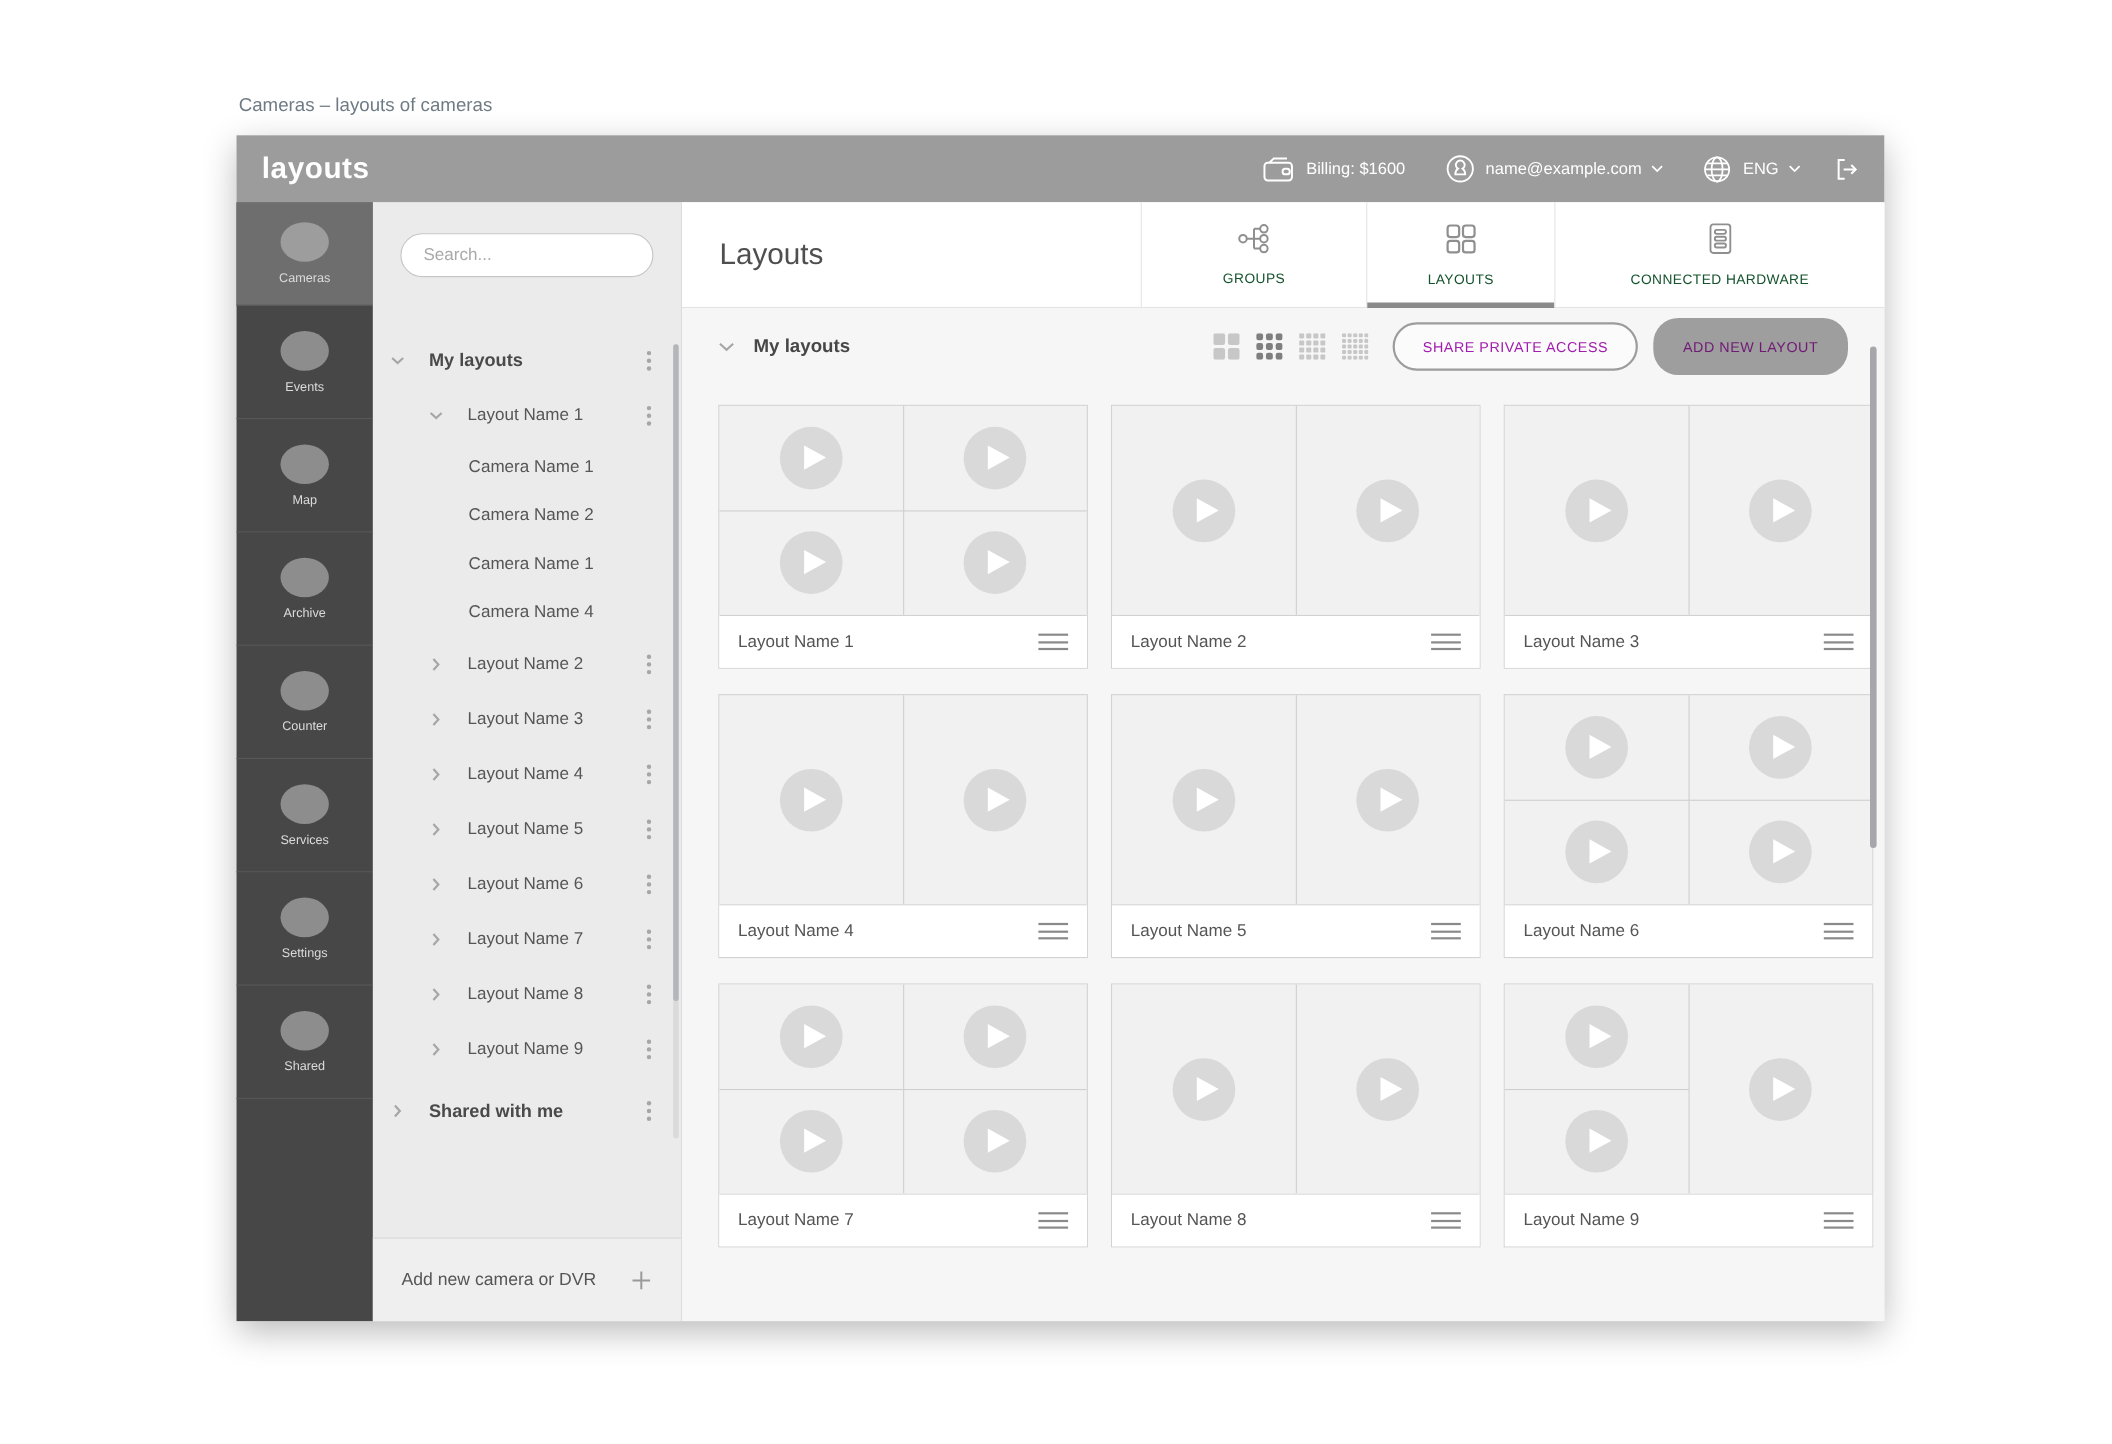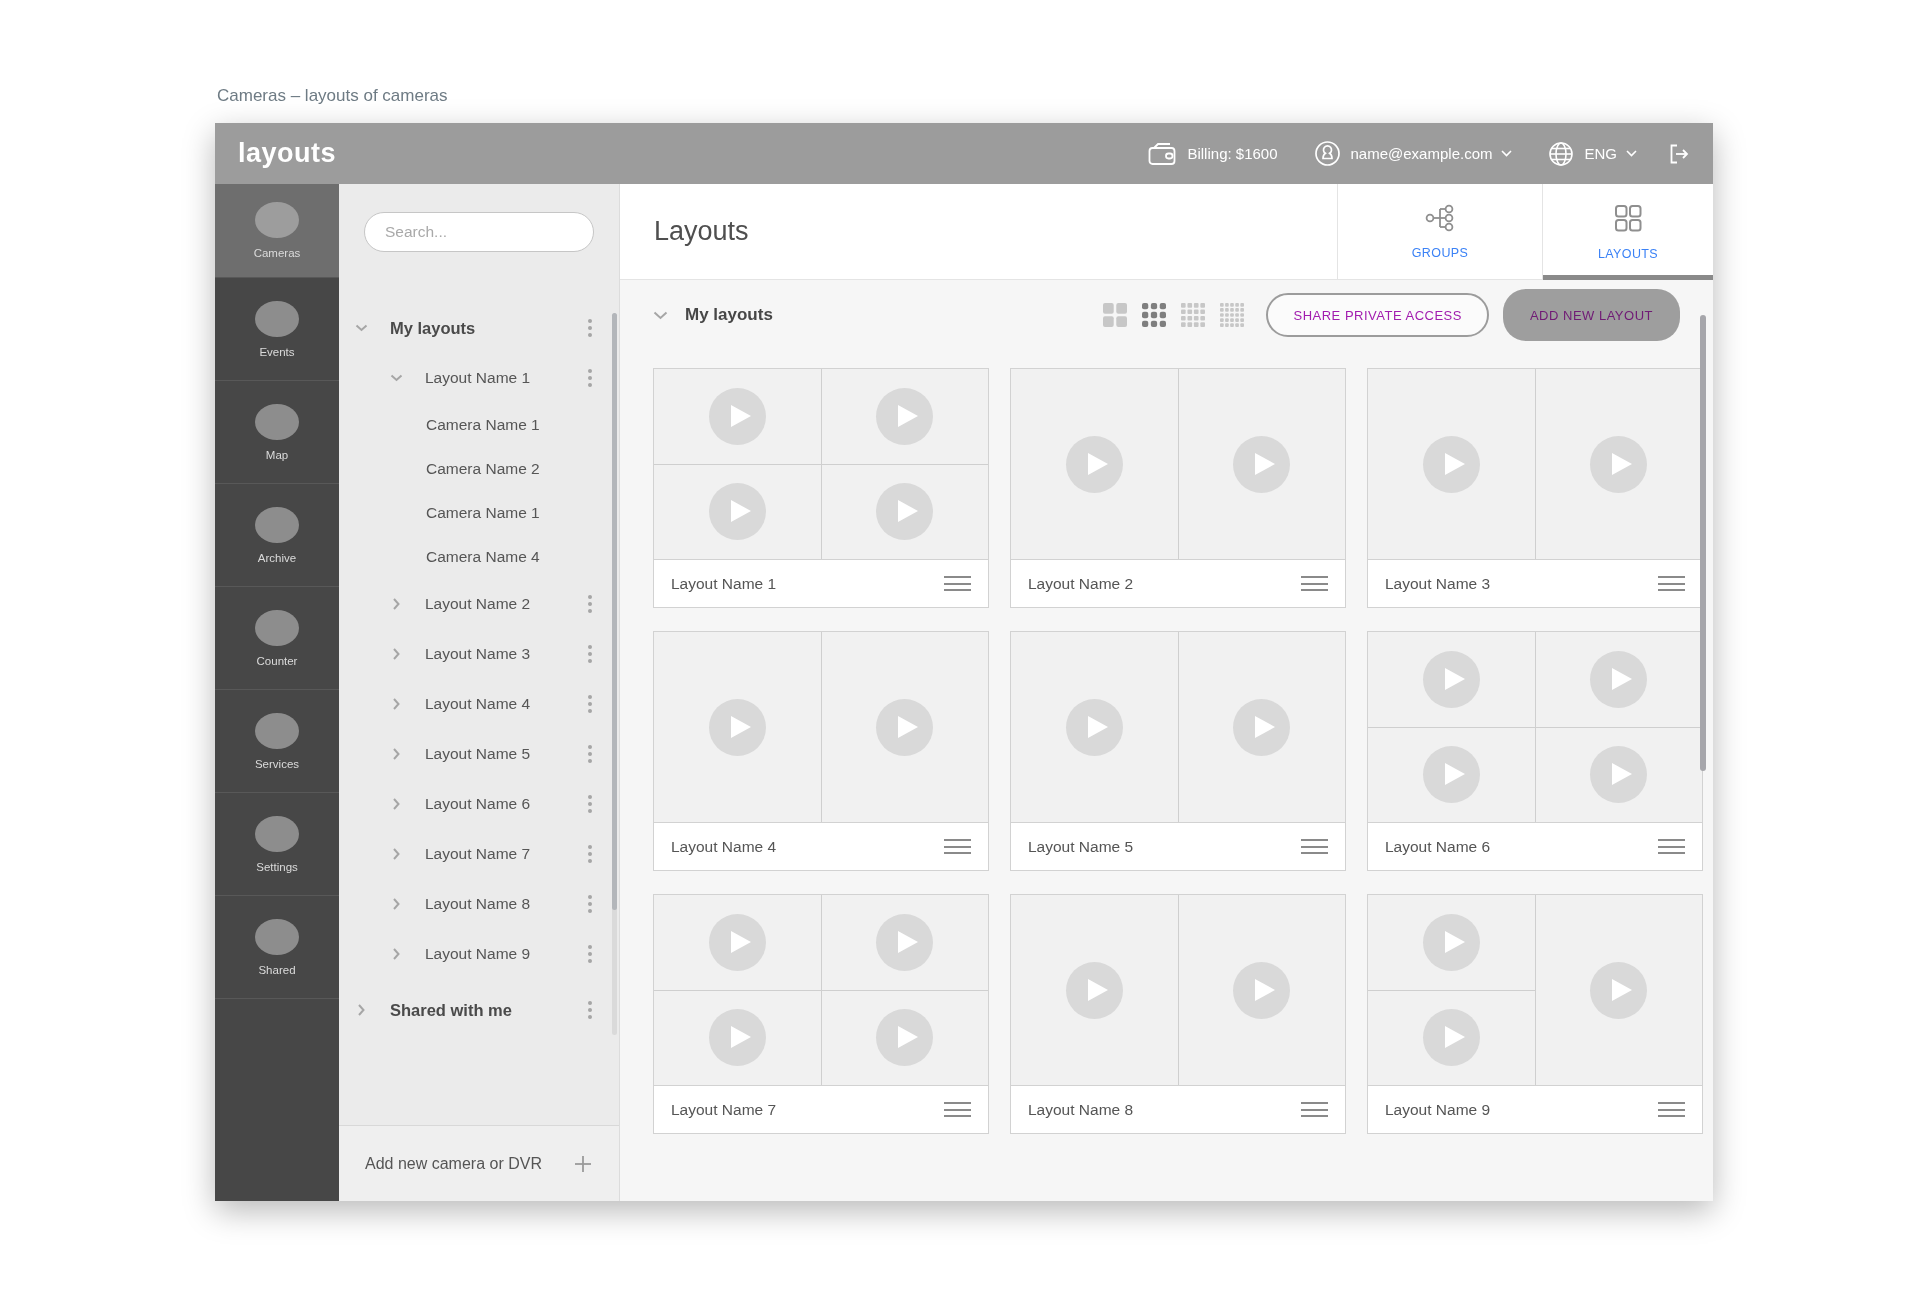--- a/index.html
+++ b/index.html
@@ -60,21 +60,21 @@
   .add-plus { margin-left:auto; display:flex; }
   .add-plus svg { stroke:#9a9a9a; fill:none; }
 
   
   .main { flex:1; display:flex; flex-direction:column; background:#f6f6f6; position:relative; min-width:0; }
   .main-header { flex:0 0 96px; background:#fff; border-bottom:1px solid #e4e4e4; display:flex; align-items:stretch; }
   .page-title { flex:1; align-self:center; margin-left:34px; font-size:27px; color:#4f4f4f; }
   .tab { border-left:1px solid #e4e4e4; display:flex; flex-direction:column; align-items:center; justify-content:center;
          gap:10px; position:relative; cursor:pointer; }
   .tab svg { stroke:#8f8f8f; fill:none; }
-  .tab-label { font-size:12.5px; color:#3b82f6; letter-spacing:.4px; }
+  .tab-label { font-size:12.5px; color:#14532d; letter-spacing:.4px; }
   .tab.active::after { content:""; position:absolute; left:0; right:0; bottom:-1px; height:5px; background:#8a8a8a; }
 
   .content { flex:1; position:relative; }
   .toolbar { height:70px; display:flex; align-items:center; padding:0 33px; }
   .sec-chev { display:flex; cursor:pointer; }
   .sec-chev svg { stroke:#a6a6a6; fill:none; }
   .section-title { margin-left:17px; font-size:17px; font-weight:bold; color:#474747; }
   .toolbar-right { margin-left:auto; display:flex; align-items:center; }
   .view-ico { margin-left:15px; display:flex; cursor:pointer; }
   .btn-share { margin-left:22px; height:44px; border:2px solid #9c9c9c; border-radius:23px; background:#fbfbfb;
@@ -392,20 +392,29 @@
               <span class="tab-label">GROUPS</span>
             </div>
             <div class="tab active" style="width: 171px;">
               <span><svg width="30" height="30" viewBox="0 0 30 30" stroke-width="2">
                   <rect x="3" y="3" width="10.5" height="10.5" rx="2.5"></rect>
                   <rect x="17" y="3" width="10.5" height="10.5" rx="2.5"></rect>
                   <rect x="3" y="17" width="10.5" height="10.5" rx="2.5"></rect>
                   <rect x="17" y="17" width="10.5" height="10.5" rx="2.5"></rect>
                 </svg></span>
               <span class="tab-label">LAYOUTS</span>
+            </div>
+            <div class="tab" style="width: 300px;">
+              <span><svg width="28" height="30" viewBox="0 0 28 30" stroke-width="1.7">
+                  <rect x="5" y="2" width="18" height="26" rx="2.5"></rect>
+                  <rect x="9" y="7" width="10" height="3.6" rx="1.6"></rect>
+                  <rect x="9" y="13.2" width="10" height="3.6" rx="1.6"></rect>
+                  <rect x="9" y="19.4" width="10" height="3.6" rx="1.6"></rect>
+                </svg></span>
+              <span class="tab-label">CONNECTED HARDWARE</span>
             </div>
           </div>
       </div>
 
       <div class="content">
         <div class="toolbar">
           <span class="sec-chev">
             <svg width="15" height="9" viewBox="0 0 15 9" stroke-width="2">
                 <path d="M1.5 1.5 L7.5 7 L13.5 1.5"></path>
               </svg>

